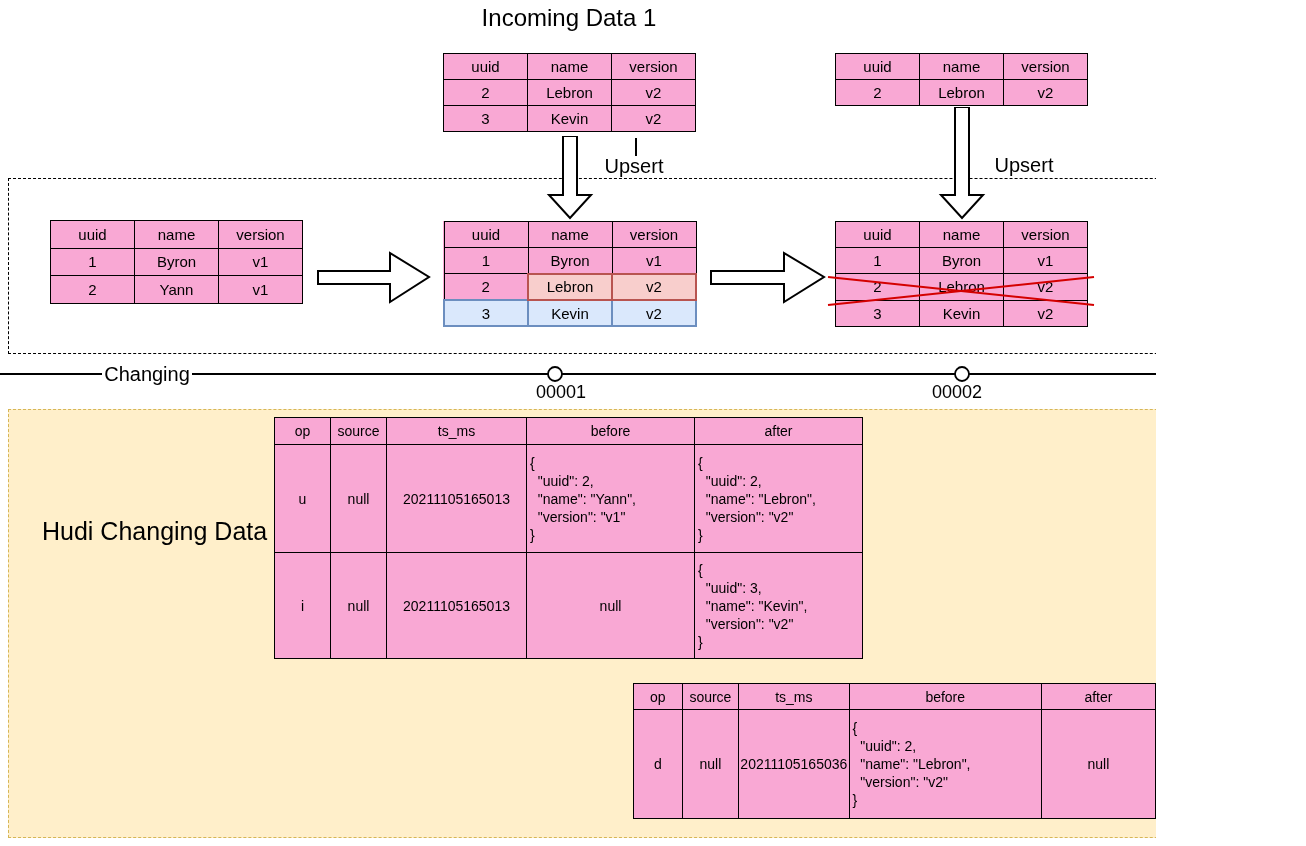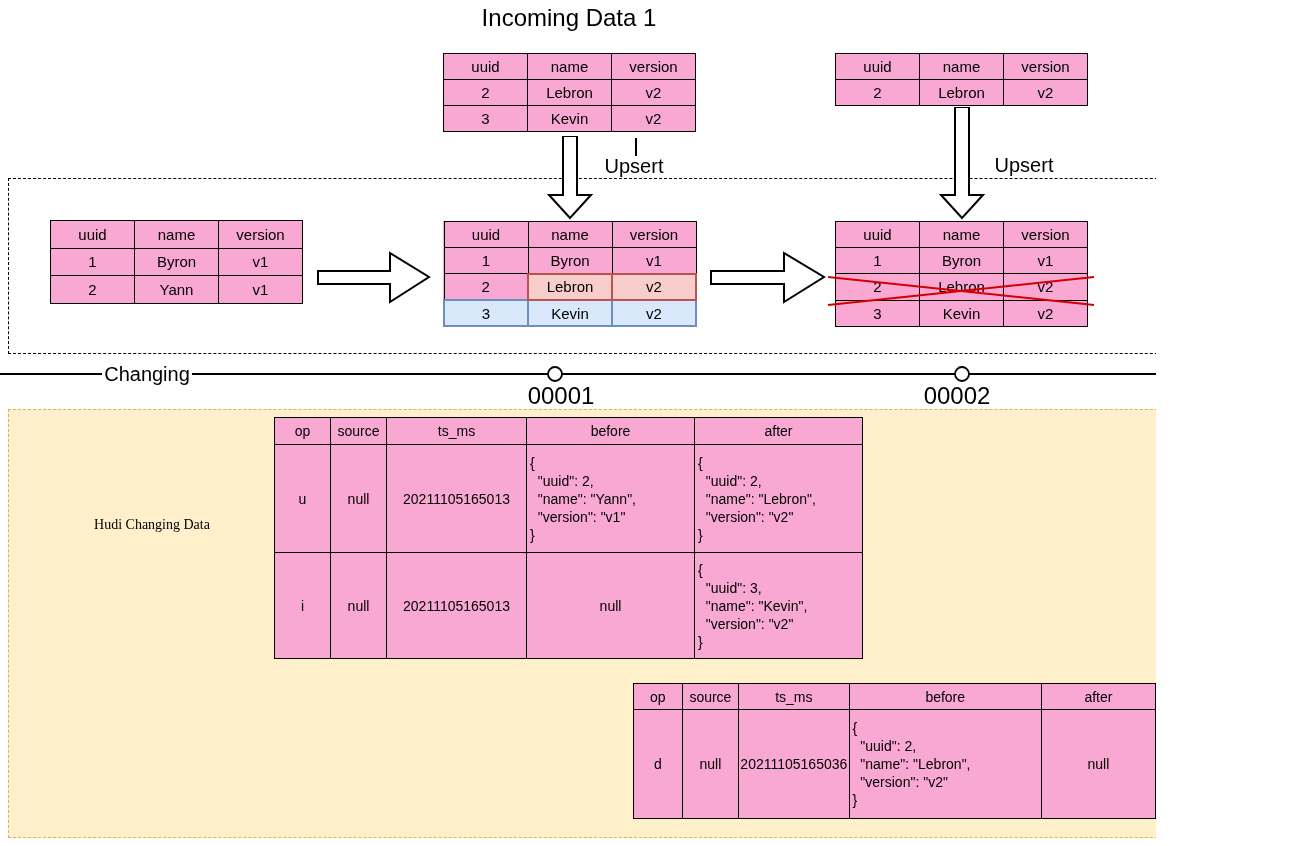--- a/index.html
+++ b/index.html
@@ -4,23 +4,23 @@
 <style>
   html,body{margin:0;padding:0;background:#fff;}
   #canvas{
     position:relative;width:1156px;height:846px;background:#fff;overflow:hidden;
     font-family:"Liberation Sans",sans-serif;color:#000;
   }
   .pos{position:absolute;}
   .lbl{position:absolute;text-align:center;white-space:nowrap;}
   .title{font-size:24px;}
   .sec-title{font-size:20px;}
-  .big-title{font-size:14px;font-family:Liberation Serif, serif;}
+  .big-title{font-size:25px;}
   .op-label{font-size:20px;}
-  .marker-label{font-size:24px;}
+  .marker-label{font-size:18px;}
 
   
   .hudi-box{border:1.6px dashed #000;background:transparent;}
   .yellow-box{background:var(--panel_fill);border:1.6px dashed var(--panel_stroke);}
 
   
   table{border-collapse:collapse;background:#f9a8d4;table-layout:fixed;}
   th,td{border:1.5px solid #000;font-weight:400;text-align:center;vertical-align:middle;
         font-size:15px;padding:0;overflow:hidden;}
   .tbl-mini tr{height:26px;}

